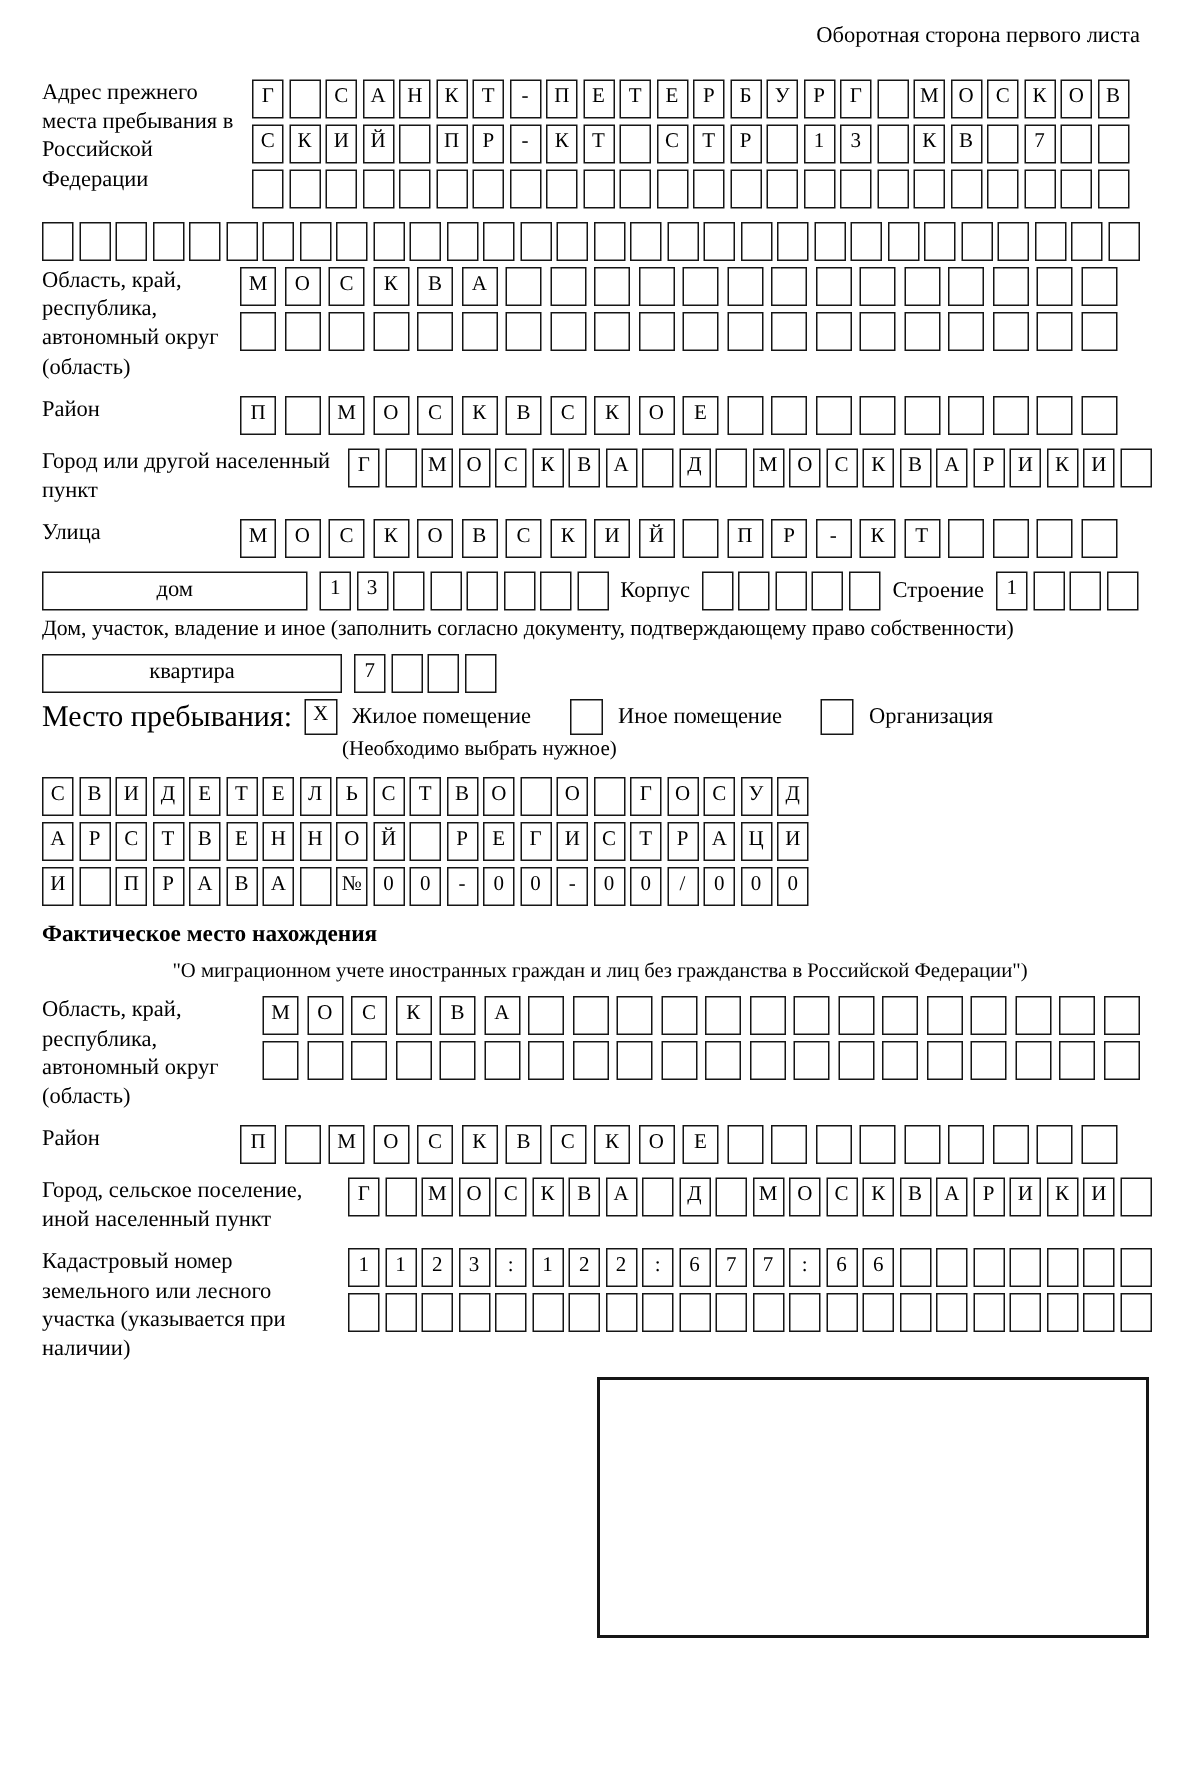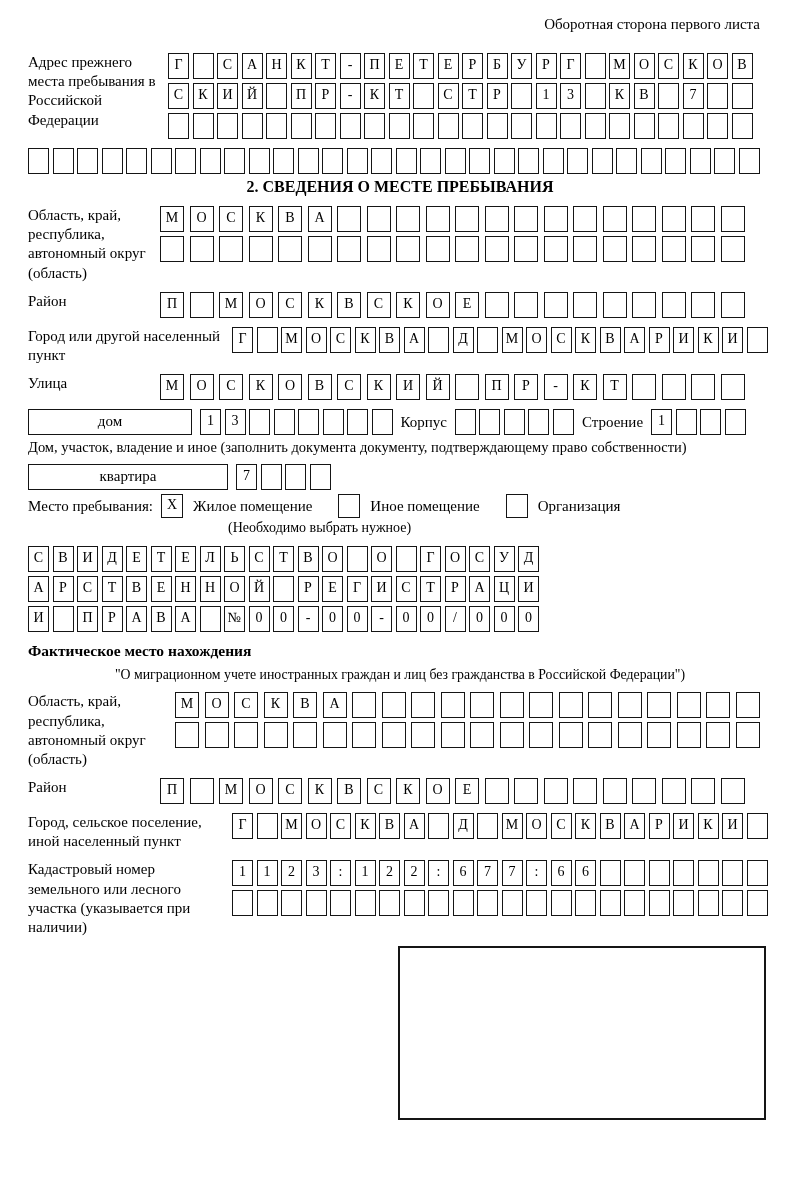--- a/index.html
+++ b/index.html
@@ -27,27 +27,27 @@
   .fullrow { margin:4px 0 4px 0; }
   .caption { font-size:13.5px; text-align:center; margin:2px 0 8px 0; }
   .caption-left { font-size:14.5px; margin:2px 0 8px 0; }
   .sec-title { font-size:16px; font-weight:bold; text-align:center; margin:4px 0 10px 0; }
   .sub-title { font-size:15.5px; font-weight:bold; text-align:left; margin:10px 0 6px 0; }
   .sub-caption { font-size:13.8px; text-align:center; line-height:1.32; }
   .sub-caption-wrap { margin-bottom:8px; }
 
   .named-box { box-sizing:border-box; height:26px; border:1.8px solid #151515; text-align:center;
                font-size:15px; line-height:23px; flex:0 0 auto; }
-  .box-dom { width:164px; margin-right:8px; }
+  .box-dom { width:177px; margin-right:8px; }
   .box-kv { width:200px; margin-right:8px; }
   .inline-lbl { font-size:15px; line-height:26px; margin:0 8px; flex:0 0 auto; }
   .house-row { display:flex; align-items:flex-start; margin-bottom:4px; }
 
   .stay-row { display:flex; align-items:center; margin-bottom:2px; }
-  .stay-lbl { font-size:15px; margin-right:8px; }
+  .stay-lbl { font-size:20px; margin-right:8px; }
   .checkbox { box-sizing:border-box; width:22px; height:24px; border:1.8px solid #151515;
               font-size:14px; line-height:20px; text-align:center; flex:0 0 auto; }
   .opt-lbl { font-size:15px; margin:0 26px 0 10px; }
   .opt-lbl.last { margin-right:0; }
   .hint { font-size:14px; margin:2px 0 10px 200px; }
 
   .stamp-box { box-sizing:border-box; width:368px; height:174px; border:2px solid #151515;
                margin:6px 6px 0 auto; }
 </style>
 </head>
@@ -166,21 +166,20 @@
       <div class="cell"></div>
       <div class="cell"></div>
       <div class="cell"></div>
       <div class="cell"></div>
       <div class="cell"></div>
       <div class="cell"></div>
       <div class="cell"></div>
       <div class="cell"></div>
     </div>
 
-  <div class="sec-title">2. СВЕДЕНИЯ О МЕСТЕ ПРЕБЫВАНИЯ</div>
 
   <div class="field">
     <div class="lbl w-region">Область, край, республика, автономный округ (область)</div>
     <div class="stack">
       <div class="cells wide">
           <div class="cell">М</div>
           <div class="cell">О</div>
           <div class="cell">С</div>
           <div class="cell">К</div>
           <div class="cell">В</div>
@@ -326,21 +325,21 @@
         <div class="cell"></div>
       </div>
     <div class="inline-lbl">Строение</div>
     <div class="cells">
         <div class="cell">1</div>
         <div class="cell"></div>
         <div class="cell"></div>
         <div class="cell"></div>
       </div>
   </div>
-  <div class="caption-left">Дом, участок, владение и иное (заполнить документа документу, подтверждающему право собственности)</div>
+  <div class="caption-left">Дом, участок, владение и иное (заполнить согласно документу, подтверждающему право собственности)</div>
 
   <div class="house-row">
     <div class="named-box box-kv">квартира</div>
     <div class="cells">
         <div class="cell">7</div>
         <div class="cell"></div>
         <div class="cell"></div>
         <div class="cell"></div>
       </div>
   </div>

